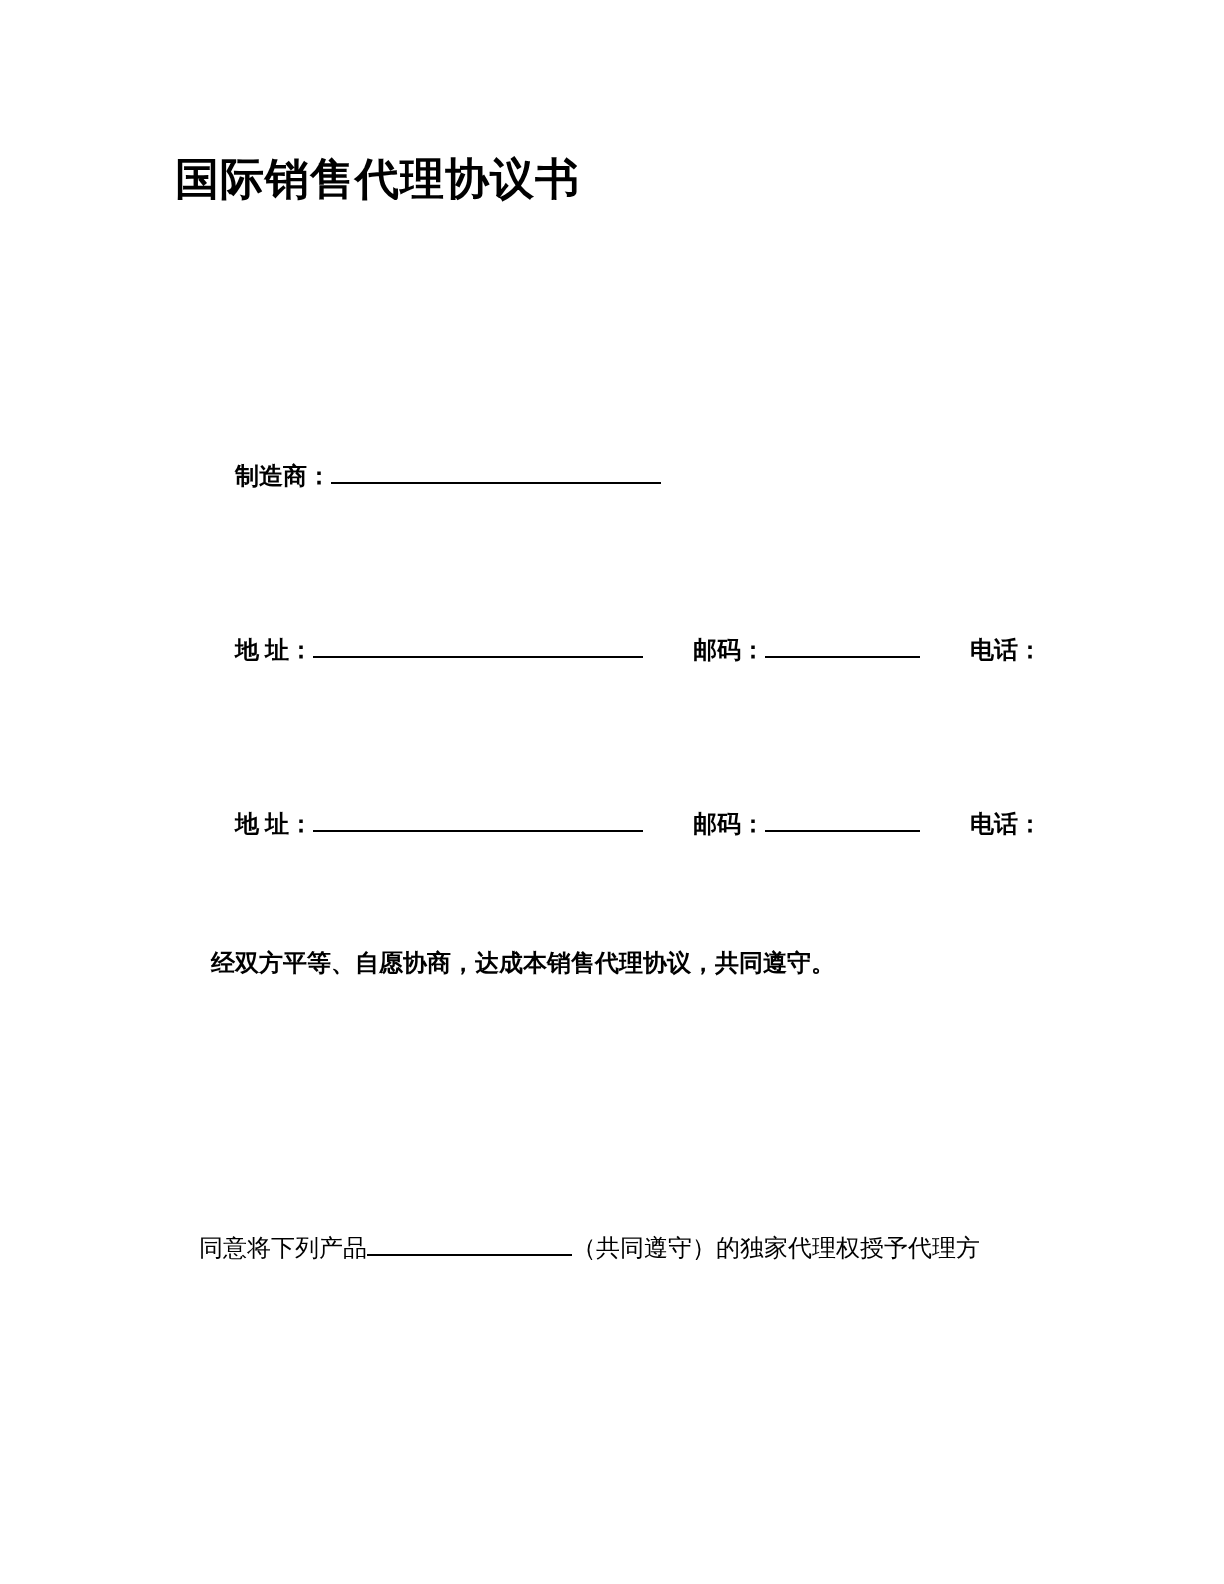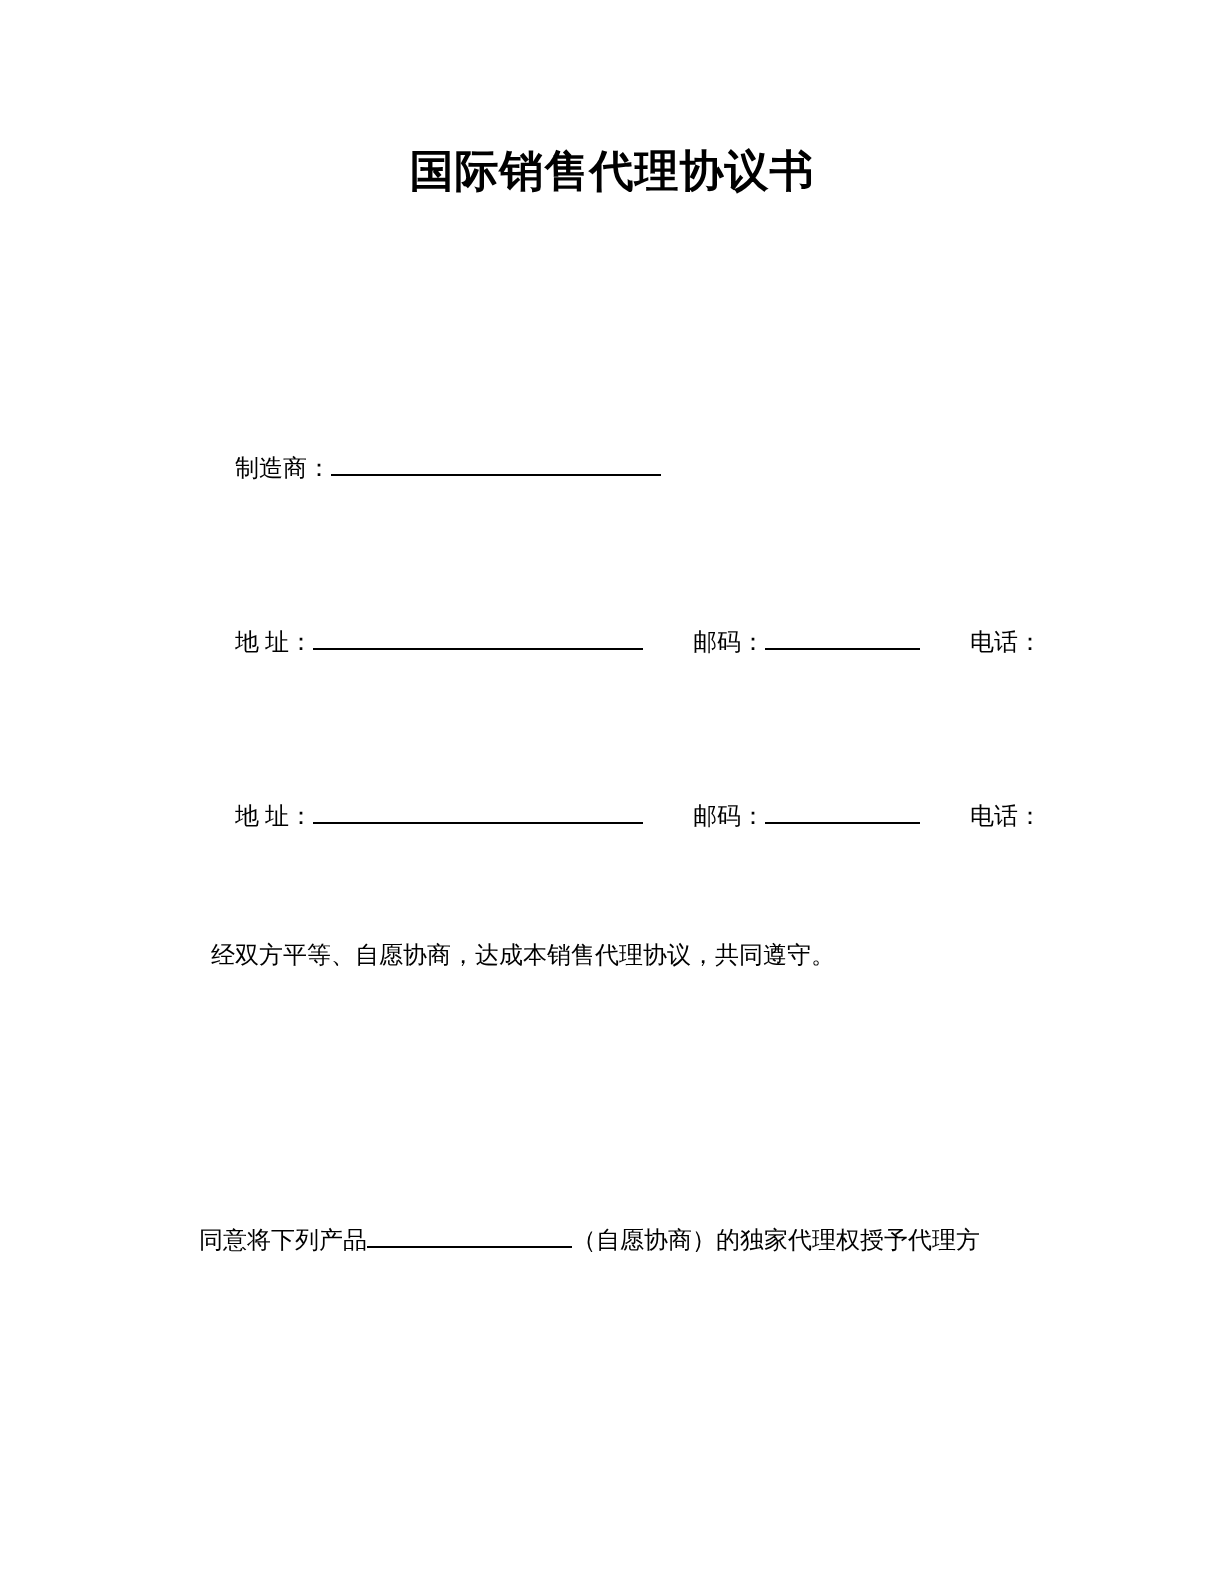--- a/index.html
+++ b/index.html
@@ -14,54 +14,53 @@
     margin: 0 auto;
     background: #ffffff;
     color: #000000;
     font-family: "Liberation Serif", "DejaVu Serif", serif;
     font-size: 24px;
     box-sizing: border-box;
     padding: 140px 163px 0 163px;
     overflow: hidden;
   }
   .doc-title {
-    margin: 4px;
+    margin: 12px;
     font-family: "Liberation Sans", "DejaVu Sans", sans-serif;
     font-weight: bold;
     font-size: 44px;
     line-height: 53px;
-    text-align: center;
     letter-spacing: 1px;
     white-space: pre-wrap;
   }
   .form-row {
     line-height: 31px;
     padding-left: 48px;
     white-space: pre;
   }
   .row-first   { margin-top: 220px; }
   .row-next    { margin-top: 76px; }
-  .label { white-space: pre; }
+  .label { white-space: pre; font-weight: bold; }
   .blank {
     display: inline-block;
     border-bottom: 2px solid #000000;
     height: 26px;
     vertical-align: baseline;
   }
   .u-330 { width: 330px; }
   .u-152 { width: 155px; }
   .u-205 { width: 205px; }
   .gap-50 { display: inline-block; width: 50px; }
   .para {
     line-height: 57px;
     white-space: pre-wrap;
   }
   .para .line { white-space: pre-wrap; }
   .indent { text-indent: 48px; }
-  .p-intro    { margin-top: 64px; }
+  .p-intro    { margin-top: 64px; font-weight: bold; }
   .p-clause1  { margin-top: 57px; }
 </style>
 </head>
 <body>
 
 <div class="page">
 
   <h1 class="doc-title">国际销售代理协议书</h1>
 
   <div class="form-row row-first">
@@ -74,19 +73,19 @@
 
 
   <div class="form-row row-next">
     <span class="label">地 址：</span><span class="blank u-330"></span><span class="gap-50"></span><span class="label">邮码：</span><span class="blank u-152"></span><span class="gap-50"></span><span class="label">电话：</span>
   </div>
 
   <p class="para indent p-intro">经双方平等、自愿协商，达成本销售代理协议，共同遵守。</p>
 
   <div class="para p-clause1">
     <div class="line indent">
-      <span>同意将下列产品</span><span class="blank u-205"></span><span>（自愿协商）的独家代理权授予代理方</span>
+      <span>同意将下列产品</span><span class="blank u-205"></span><span>（共同遵守）的独家代理权授予代理方</span>
     </div>
     
     
   </div>
 
 </div>
 
 </body></html>

